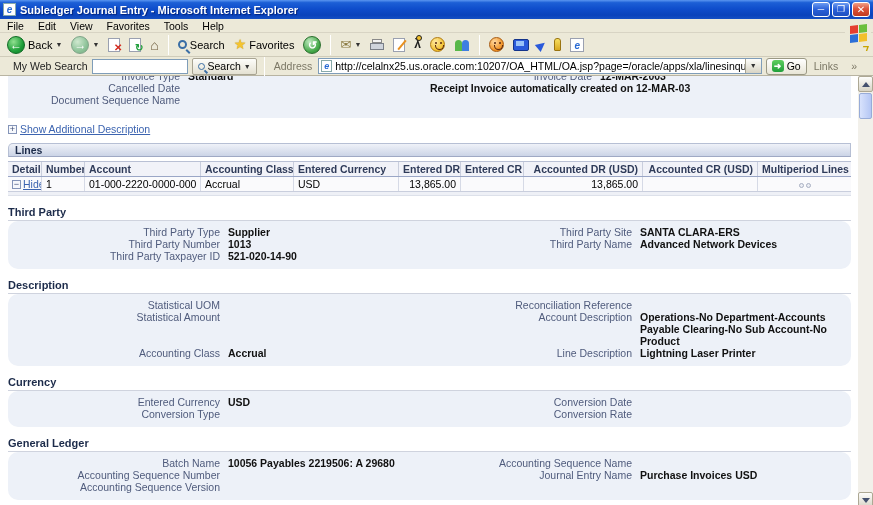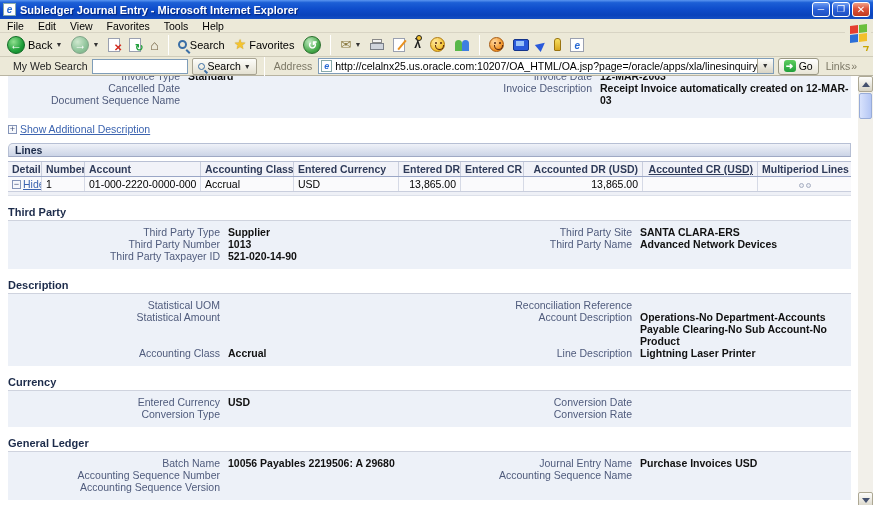--- a/index.html
+++ b/index.html
@@ -96,21 +96,21 @@
   .addr-field { flex:1; height:16px; border:1px solid #7F9DB9; background:#fff; display:flex; align-items:center;
     overflow:hidden; padding-left:2px; min-width:0;}
   .addr-field .ie-doc-icon{ width:11px; height:12px; font-size:9px; line-height:10px; margin-right:3px;}
   .addr-url { font-size:10.5px; white-space:nowrap; overflow:hidden; flex:1; color:#000; }
   .addr-drop { width:16px; height:14px; background:linear-gradient(#fdfdfa,#d8d4c4); border-left:1px solid #a8a492;
     font-size:7px; text-align:center; line-height:14px; color:#333; flex:none;}
   .go-btn { display:flex; align-items:center; gap:3px; height:17px; padding:0 5px;
     background:linear-gradient(#ffffff,#e8e5d6); border:1px solid #9a9884; border-radius:3px; flex:none;}
   .go-circle { width:12px; height:12px; border-radius:3px; background:linear-gradient(#5fce5f,#1F9F3A);
     color:#fff; font-size:9px; line-height:12px; text-align:center; font-weight:bold;}
-  .links-area { color:#7c7866; flex:none; padding:0 3px; display:flex; gap:1px; align-items:flex-end;}
+  .links-area { color:#7c7866; flex:none; padding:0 3px; display:flex; gap:13px; align-items:flex-end;}
 
   
   .viewport { position:relative; height:432px; background:#fff; }
   .pagecontent { width:858px; height:432px; overflow:hidden; font-size:10.5px; color:#000; }
 
   
   .vscroll { position:absolute; right:0; top:0; width:15px; height:432px; background:#F2F0EA; }
   .sb-btn { width:15px; height:16px; background:linear-gradient(#FDFDFB,#D8D4C6); border:1px solid #ada894;
     border-radius:2px; position:relative; }
   .sb-btn .tri-up { position:absolute; left:3px; top:5px; width:0; height:0;
@@ -147,28 +147,28 @@
   .trow { display:flex; }
   .thead { background:#F1F2F8; border-top:1px solid #B9C0D4; border-bottom:1px solid #9AA6C6; }
   .thead .tc { font-weight:bold; color:#2F3B59; }
   .tc { padding:1px 4px; line-height:12px; white-space:nowrap; overflow:hidden; border-right:1px solid #C9CEDD; }
   .tbodyr .tc { border-right:1px solid #D6DAE6; }
   .tbodyr { background:#FAFAFC; border-bottom:1px solid #C9CEDD; }
   .understrip { height:4px; background:#EEF0F6; border-bottom:1px solid #DDE1EA; margin:0 7px 0 8px; }
   .c-details{width:34px;flex:none;} .c-number{width:43px;flex:none;} .c-account{width:116px;flex:none;}
   .c-class{width:93px;flex:none;} .c-curr{width:105px;flex:none;} .c-edr{width:62px;flex:none;text-align:right;}
   .c-ecr{width:63px;flex:none;text-align:right;} .c-adr{width:119px;flex:none;text-align:right;}
-  .c-acr{width:115px;flex:none;text-align:right;text-decoration:underline;} .c-mp{flex:1;text-align:center;border-right:none !important;}
+  .c-acr{width:115px;flex:none;text-align:right;} .c-mp{flex:1;text-align:center;border-right:none !important;}
   .det-cell { display:flex; align-items:center; gap:2px; }
   .mp-icon { display:inline-flex; gap:2px; vertical-align:middle; }
   .mp-icon i { width:5px; height:5px; border:1px solid #A8AFC2; border-radius:50%; background:#ECEEF4; }
 
   .sect { margin:8px 7px 0 8px; border-bottom:1px solid #CFD3DE; padding:2px 0 2px 0;
     font-weight:bold; color:#1C2B4A; font-size:11px; }
-  .spanel { margin:0 7px 0 8px; background:#EDF1F8; padding:5px 0 7px 0; }
+  .spanel { margin:0 7px 0 8px; background:#EDF1F8; padding:5px 0 7px 0;border-radius:10px; }
   .spacer12 { height:12px; }
   .wrapval { white-space:normal; max-width:195px; }
 </style>
 </head>
 <body>
 
 <div class="window">
 
   <div class="titlebar">
     <div class="ie-doc-icon">e</div>
@@ -325,21 +325,20 @@
               <span class="lbl">Cancelled Date</span>
               <span class="val"></span>
             </div>
             <div class="frow">
               <span class="lbl">Document Sequence Name</span>
               <span class="val"></span>
             </div>
           </div>
           <div class="half-r">
             <div class="frow">
-              <span class="lbl">Invoice Description</span>
               <span class="val">Receipt Invoice automatically created on 12-MAR-03</span>
             </div>
           </div>
         </div>
       </div>
 
       <div class="show-add">
         <span class="xbox">+</span>
         <a class="olink">Show Additional Description</a>
       </div>
@@ -484,26 +483,26 @@
                 <span class="lbl">Accounting Sequence Number</span>
                 <span class="val"></span>
               </div>
             <div class="frow">
                 <span class="lbl">Accounting Sequence Version</span>
                 <span class="val"></span>
               </div>
           </div>
           <div class="half-r">
             <div class="frow">
+                <span class="lbl">Accounting Sequence Name</span>
+                <span class="val"></span>
+              </div>
+            <div class="frow">
                 <span class="lbl">Journal Entry Name</span>
                 <span class="val">Purchase Invoices USD</span>
-              </div>
-            <div class="frow">
-                <span class="lbl">Accounting Sequence Name</span>
-                <span class="val"></span>
               </div>
           </div>
         </div>
       </div>
 
     </div>
 
     <div class="vscroll">
       <div class="sb-btn">
           <span class="tri-up"></span>

